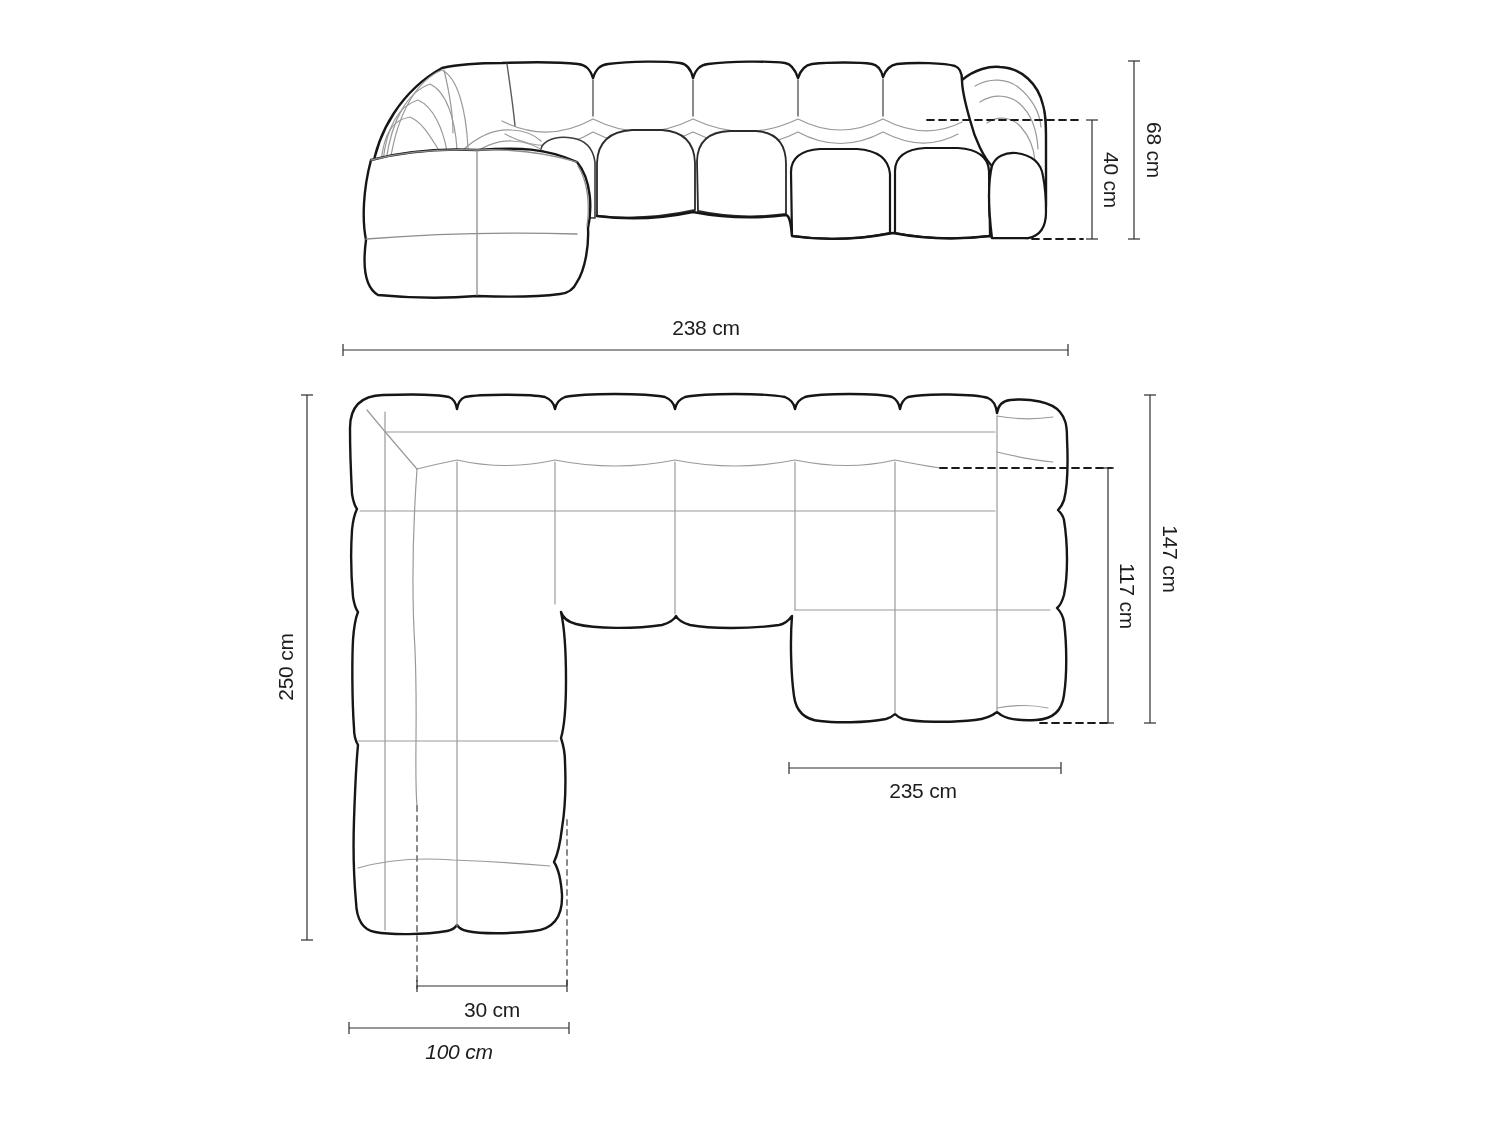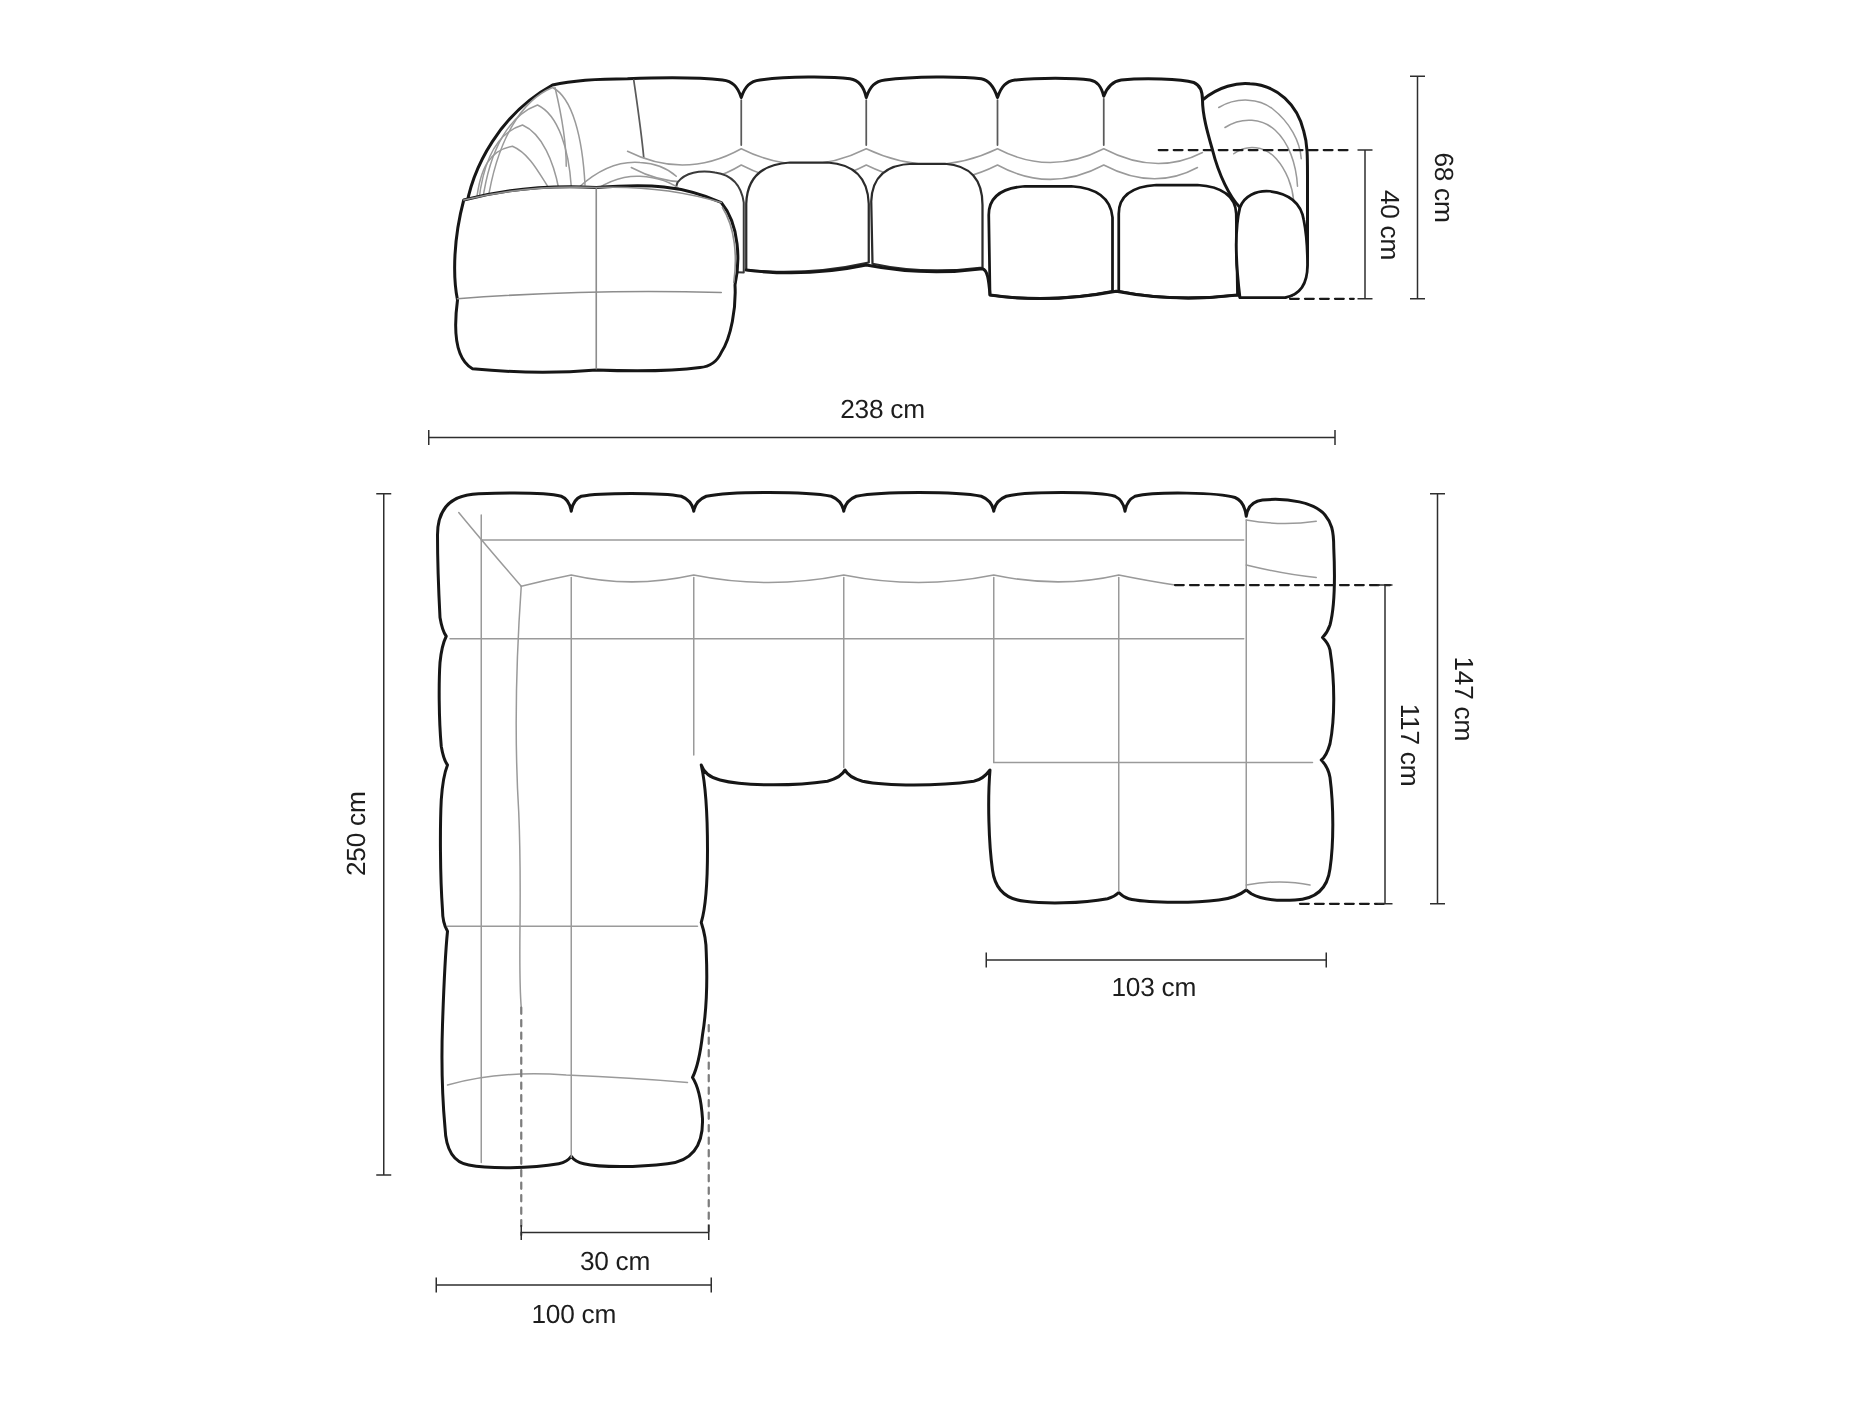--- a/index.html
+++ b/index.html
@@ -212,17 +212,17 @@
     </g>
   </g>
 </svg>
 
 <div class="dim-label" style="left:706px;top:328px;">238 cm</div>
 <div class="dim-label rot-cw" style="left:1154px;top:150px;">68 cm</div>
 <div class="dim-label rot-cw" style="left:1111px;top:180px;">40 cm</div>
 <div class="dim-label rot-ccw" style="left:286px;top:667px;">250 cm</div>
 <div class="dim-label rot-cw" style="left:1170px;top:559px;">147 cm</div>
 <div class="dim-label rot-cw" style="left:1127px;top:596px;">117 cm</div>
-<div class="dim-label" style="left:923px;top:791px;">103 cm</div>
+<div class="dim-label" style="left:923px;top:791px;">235 cm</div>
 <div class="dim-label" style="left:492px;top:1010px;">30 cm</div>
-<div class="dim-label" style="left:459px;top:1052px;">100 cm</div>
+<div class="dim-label" style="left:459px;top:1052px;font-style:italic;">100 cm</div>
 
 </div>
 
 </body></html>

